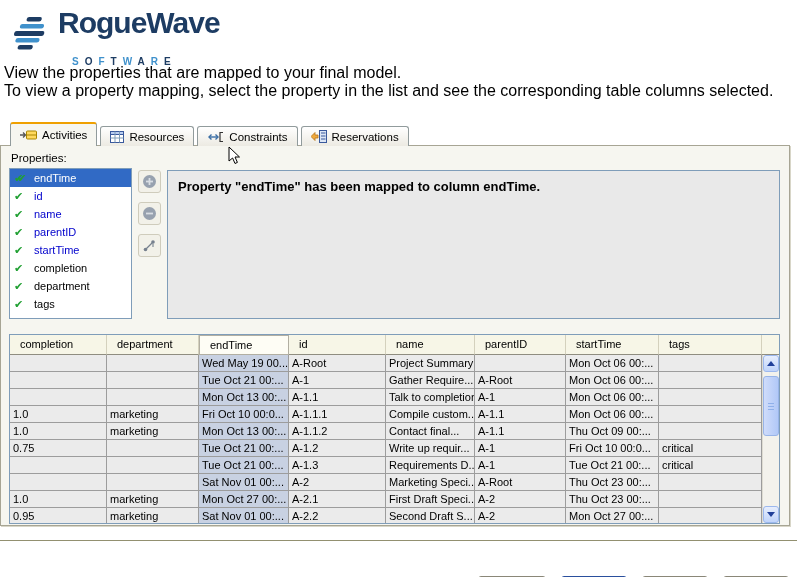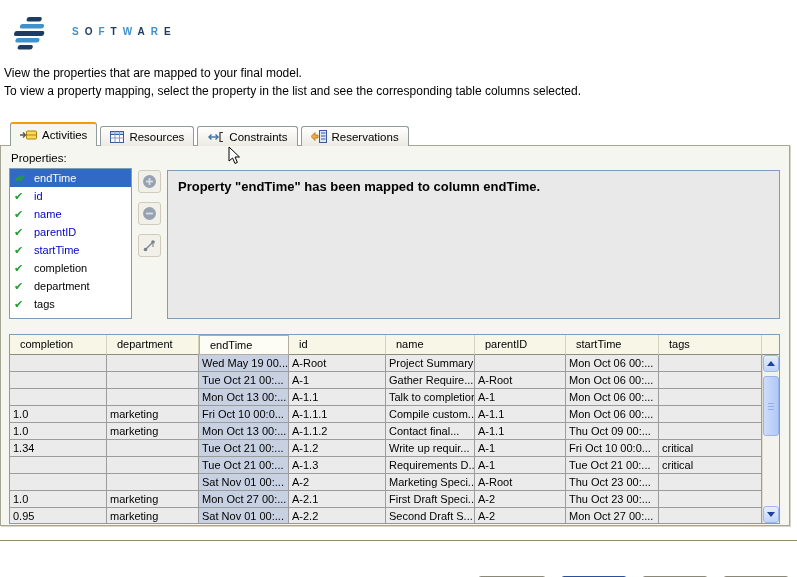--- a/index.html
+++ b/index.html
@@ -9,21 +9,21 @@
 
   
   .logo { position:absolute; left:8px; top:8px; display:flex; align-items:flex-start; }
   .logo-waves { margin-top:6px; }
   .logo-textblock { margin-left:4px; line-height:1; }
   .logo-title { font-weight:bold; font-size:30px; letter-spacing:-1px; color:#1d3c63; }
   .logo-subtitle { margin-top:19px; margin-left:14px; font-size:10px; font-weight:bold; letter-spacing:6px; }
   .logo-subtitle .lt { color:#3f91cc; } .logo-subtitle .dk { color:#1d3c63; }
   .page-title { position:absolute; left:238px; top:22px; font-size:13.5px; font-weight:bold; }
 
-  .description { position:absolute; left:4px; top:64px; font-size:12px; line-height:18px; }
+  .description { position:absolute; left:4px; top:64px; font-size:16px; line-height:18px; }
 
   
   .tabs { position:absolute; left:2px; top:122px; height:24px; display:flex; align-items:flex-end; z-index:3;padding-left:8px; }
   .tab { display:flex; align-items:center; gap:5px; height:20px; padding:0 9px;
     border:1px solid #919b9c; border-bottom:none; border-radius:3px 3px 0 0;
     background:linear-gradient(#ffffff,#eceae2); margin-right:3px; cursor:default; }
   .tab.active { height:24px; background:#f6f6f0; border-top:2px solid #efa000; position:relative; }
   .tab.active::after { content:''; position:absolute; left:0; right:0; bottom:-1px; height:2px; background:#f6f6f0; }
   .tab-label { font-size:11.5px; }
 
@@ -101,20 +101,21 @@
     <svg class="logo-waves" width="46" height="40" viewBox="0 0 46 40">
       <g transform="skewX(-14)">
         <rect x="20" y="3" width="15" height="4.5" rx="2" fill="#1d3c63"></rect>
         <rect x="15" y="10" width="24" height="4.5" rx="2" fill="#3f91cc"></rect>
         <rect x="11" y="17" width="30" height="5" rx="2" fill="#1d3c63"></rect>
         <rect x="14" y="24" width="24" height="4.5" rx="2" fill="#3f91cc"></rect>
         <rect x="18" y="31" width="15" height="4.5" rx="2" fill="#1d3c63"></rect>
       </g>
     </svg>
     <div class="logo-textblock">
+      <div class="logo-title">RogueWave</div>
       <div class="logo-subtitle"><span class="lt">S</span><span class="dk">O</span><span class="lt">F</span><span class="dk">T</span><span class="lt">W</span><span class="dk">A</span><span class="lt">R</span><span class="dk">E</span></div>
     </div>
   </div>
 
   <div class="description">
     <div>View the properties that are mapped to your final model.</div>
     <div>To view a property mapping, select the property in the list and see the corresponding table columns selected.</div>
   </div>
 
   <div class="tabs">
@@ -279,21 +280,21 @@
               <div class="cell" style="width: 97px;">1.0</div>
               <div class="cell" style="width: 92px;">marketing</div>
               <div class="cell cell-hl" style="width: 90px;">Mon Oct 13 00:...</div>
               <div class="cell" style="width: 97px;">A-1.1.2</div>
               <div class="cell" style="width: 89px;">Contact final...</div>
               <div class="cell" style="width: 91px;">A-1.1</div>
               <div class="cell" style="width: 93px;">Thu Oct 09 00:...</div>
               <div class="cell" style="width: 103px;"></div>
             </div>
             <div class="trow">
-              <div class="cell" style="width: 97px;">1.34</div>
+              <div class="cell" style="width: 97px;">0.75</div>
               <div class="cell" style="width: 92px;"></div>
               <div class="cell cell-hl" style="width: 90px;">Tue Oct 21 00:...</div>
               <div class="cell" style="width: 97px;">A-1.2</div>
               <div class="cell" style="width: 89px;">Write up requir...</div>
               <div class="cell" style="width: 91px;">A-1</div>
               <div class="cell" style="width: 93px;">Fri Oct 10 00:0...</div>
               <div class="cell" style="width: 103px;">critical</div>
             </div>
             <div class="trow">
               <div class="cell" style="width: 97px;"></div>

